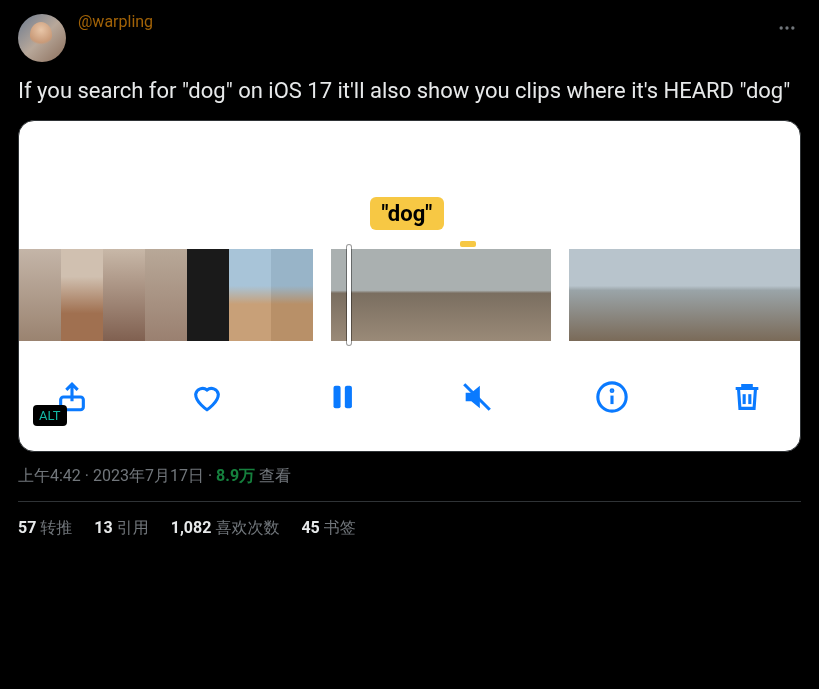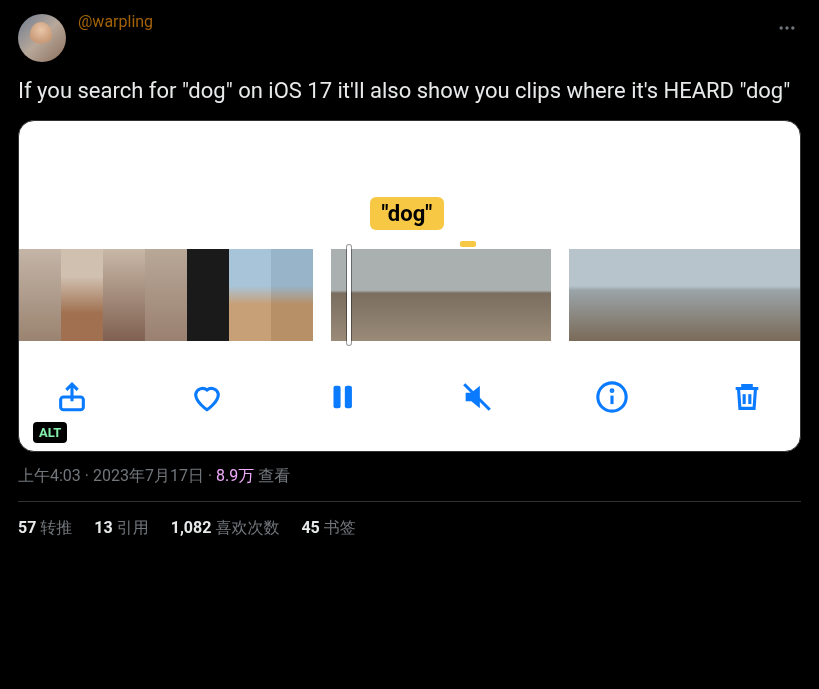--- a/index.html
+++ b/index.html
@@ -149,34 +149,34 @@
     display: flex;
     align-items: center;
     justify-content: center;
   }
   .tool-btn svg { width: 34px; height: 34px; stroke: #0a7aff; fill: none; stroke-width: 2.2; }
   .tool-btn.pause svg { fill: #0a7aff; stroke: none; }
   .tool-btn.mute svg { fill: #0a7aff; stroke: none; }
   .alt-badge {
     position: absolute;
     left: 14px;
-    bottom: 8px;
+    bottom: 25px;
     background: #000;
-    color: #86efac;
-    font-weight: 700;
+    color: #14b8a6;
+    font-weight: 400;
     font-size: 13px;
     padding: 3px 6px;
     border-radius: 4px;
   }
   .meta {
     margin-top: 14px;
     font-size: 16px;
     color: #71767b;
   }
-  .meta .strong { color: #f0abfc; font-weight: 400; }
+  .meta .strong { color: #15803d; font-weight: 700; }
   .divider {
     height: 1px;
     background: #2f3336;
     margin-top: 14px;
   }
   .stats {
     display: flex;
     gap: 22px;
     padding: 16px 0 0 0;
     font-size: 16px;
@@ -274,21 +274,21 @@
             <line x1="10" y1="10" x2="10" y2="17"></line>
             <line x1="14" y1="10" x2="14" y2="17"></line>
           </svg>
       </div>
     </div>
 
     <div class="alt-badge">ALT</div>
   </div>
 
   <div class="meta">
-    <span>上午4:03</span><span> · </span><span>2023年7月17日</span><span> · </span><span class="strong">8.9万</span><span> 查看</span>
+    <span>上午4:42</span><span> · </span><span>2023年7月17日</span><span> · </span><span class="strong">8.9万</span><span> 查看</span>
   </div>
 
   <div class="divider"></div>
 
   <div class="stats">
     <div><span class="n">57</span><span>转推</span></div>
     <div><span class="n">13</span><span>引用</span></div>
     <div><span class="n">1,082</span><span>喜欢次数</span></div>
     <div><span class="n">45</span><span>书签</span></div>
   </div>

